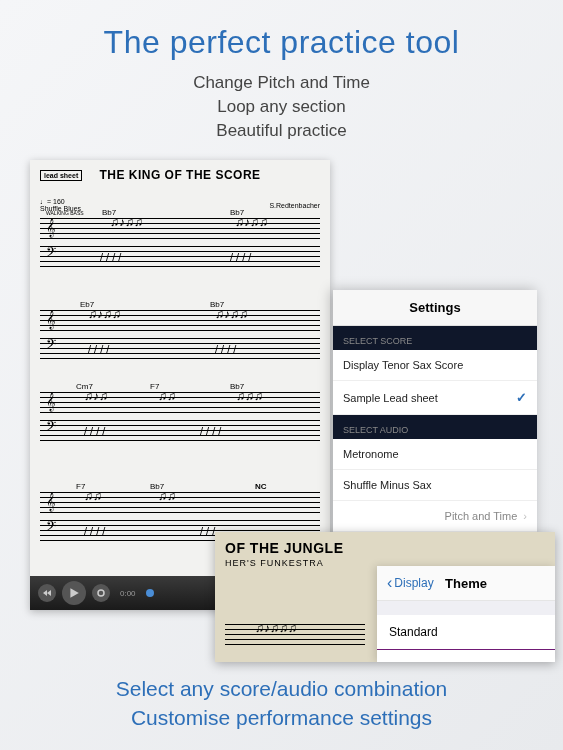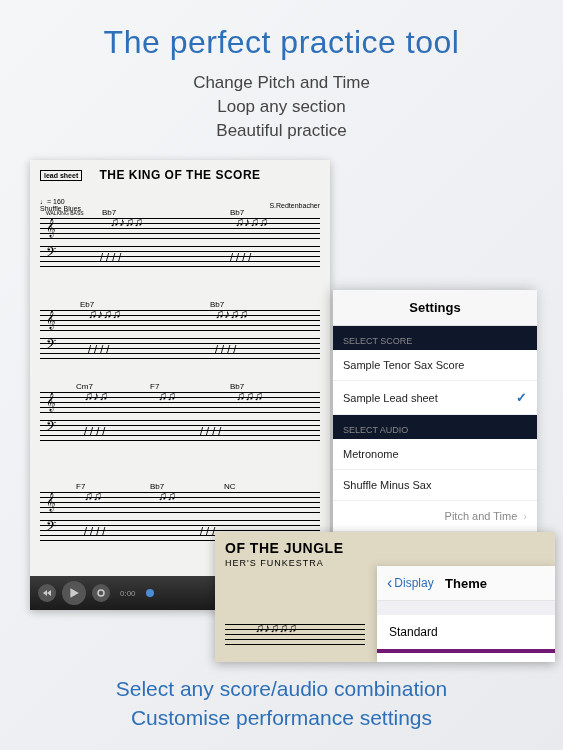--- a/index.html
+++ b/index.html
@@ -244,21 +244,21 @@
   font-size: 13px;
   position: absolute;
   left: 0;
   right: 0;
   text-align: center;
   pointer-events: none;
 }
 .theme-row {
   background: #fff;
   padding: 10px 12px;
-  border-bottom: 4px solid #701a75;
+  border-bottom: 1px solid #701a75;
   display: flex;
   justify-content: space-between;
   align-items: center;
   font-size: 12px;
 }
 .theme-gap { height: 14px; background: #efeff4; }
 
 .footer-text {
   position: absolute;
   bottom: 18px;
@@ -362,21 +362,21 @@
         <div class="staff-line" style="top:20px"></div>
       <span class="note-dots" style="left:6px;top:0;">𝄢</span>
       <span class="note-dots" style="left:44px;top:6px;font-size:11px;">/ / / /</span>
       <span class="note-dots" style="left:160px;top:6px;font-size:11px;">/ / / /</span>
     </div>
   </div>
 
   <div class="staff-group" style="top:332px;">
     <div class="chord" style="left:36px;">F7</div>
     <div class="chord" style="left:110px;">Bb7</div>
-    <div class="chord" style="left:184px;">NC</div>
+    <div class="chord" style="left:215px;font-weight:bold;">NC</div>
     <div class="staff">
       <div class="staff-line" style="top:0"></div>
         <div class="staff-line" style="top:5px"></div>
         <div class="staff-line" style="top:10px"></div>
         <div class="staff-line" style="top:15px"></div>
         <div class="staff-line" style="top:20px"></div>
       <span class="note-dots" style="left:6px;top:2px;">𝄞</span>
       <span class="note-dots" style="left:44px;top:-2px;font-size:12px;">♫♫</span>
       <span class="note-dots" style="left:118px;top:-2px;font-size:12px;">♫♫</span>
     </div>
@@ -411,21 +411,21 @@
     <div class="pb-time">0:00</div>
     <div class="pb-dot"></div>
     <div class="pb-title">Welcome To KR</div>
   </div>
 </div>
 
 <div class="settings-panel">
   <div class="settings-hdr">Settings</div>
   <div class="settings-sect">SELECT SCORE</div>
   <div class="settings-row">
-    <span>Sample Tenor Sax Score</span>
+    <span>Display Tenor Sax Score</span>
   </div>
   <div class="settings-row">
     <span>Sample Lead sheet</span>
     <span class="check">✓</span>
   </div>
   <div class="settings-sect">SELECT AUDIO</div>
   <div class="settings-row">
     <span>Metronome</span>
   </div>
   <div class="settings-row">

